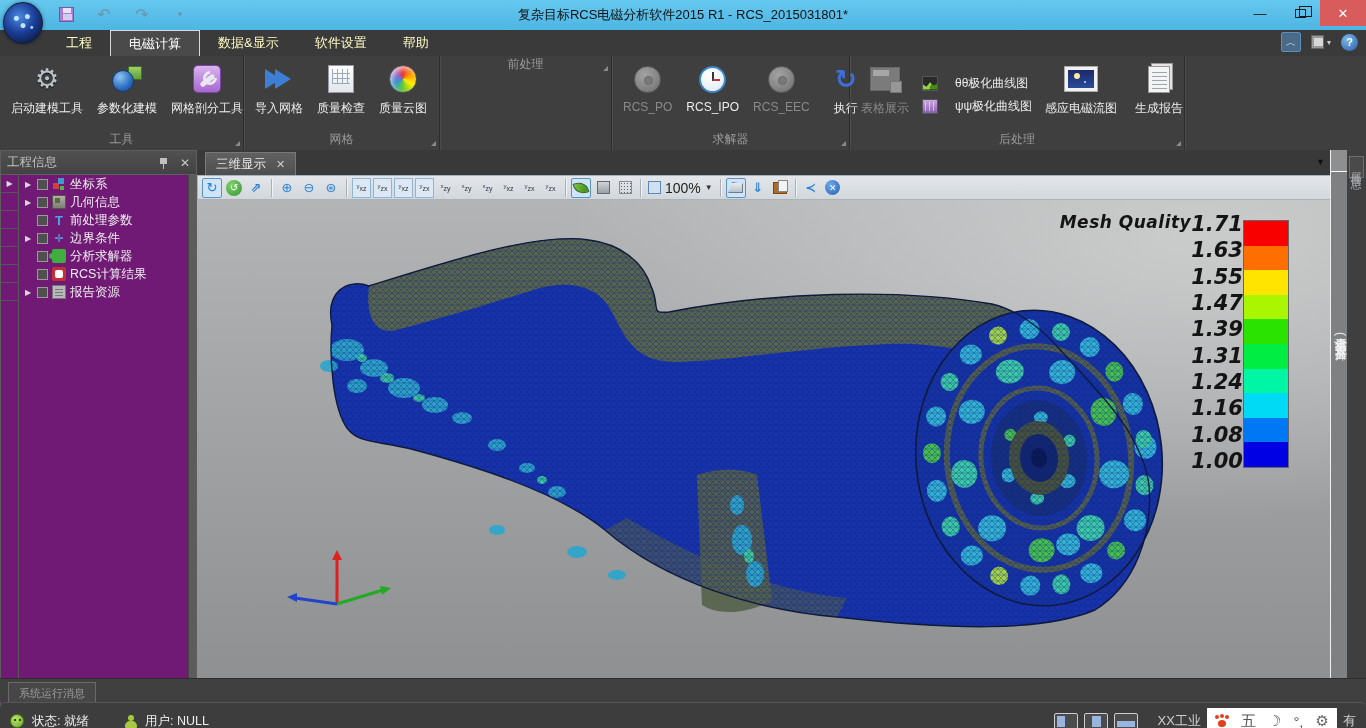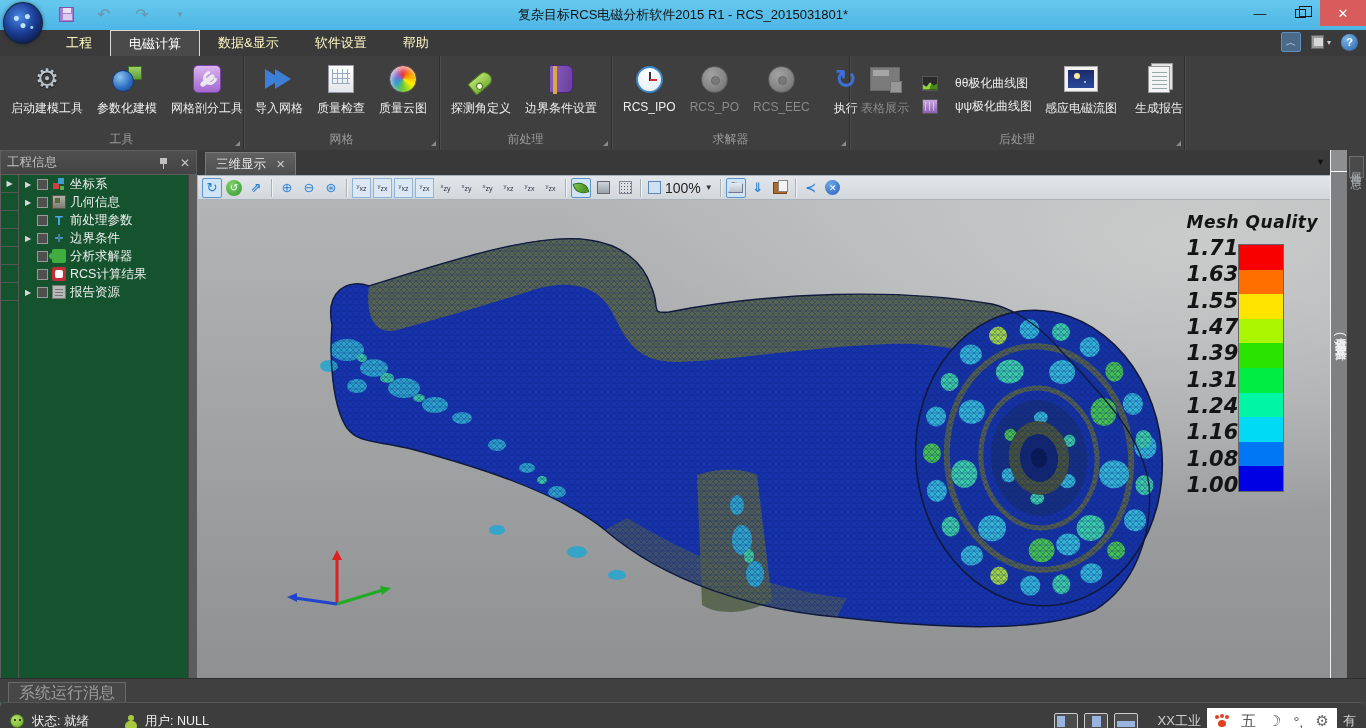--- a/index.html
+++ b/index.html
@@ -101,21 +101,21 @@
   .icon-report:before { content:""; position:absolute; left:3px; top:4px; width:15px; height:18px;
      background:repeating-linear-gradient(0deg,#9aa 0 1px,transparent 1px 4px); }
   .stackbtns { display:flex; flex-direction:column; justify-content:center; gap:6px; padding:0 6px; }
   .smallbtn { display:flex; align-items:center; gap:17px; }
   .smallbtn .rlabel { font-size:12px; color:#ececec; white-space:nowrap; }
 
   
   #main { position:absolute; left:0; top:150px; width:1366px; height:528px; }
 
   
-  #left-panel { position:absolute; left:0; top:0; width:197px; height:572px; background:#14532d; border:1px solid #5e5e5e; }
+  #left-panel { position:absolute; left:0; top:0; width:197px; height:572px; background:#701a75; border:1px solid #5e5e5e; }
   #left-panel .phdr { height:24px; background:linear-gradient(#505050,#434343); border-bottom:1px solid #5e5e5e;
     display:flex; align-items:center; padding:0 6px; }
   #left-panel .phdr .ptitle { flex:1; font-size:12.5px; color:#c0c0c0; }
   .pin-icon { width:12px; height:12px; position:relative; margin-right:10px; }
   .pin-icon:before { content:""; position:absolute; left:2px; top:1px; width:7px; height:6px; background:#c0c0c0; }
   .pin-icon:after { content:""; position:absolute; left:5px; top:7px; width:1px; height:5px; background:#c0c0c0; }
   .x-icon { font-size:12px; color:#c8c8c8; font-weight:bold; }
   #tree { position:absolute; left:0; top:24px; right:8px; bottom:0; }
   .gutter { position:absolute; left:0; top:0; width:18px; bottom:0; border-right:1px solid #575757; }
   .gutter .gcell { height:18px; border-bottom:1px solid #555; display:flex; align-items:center; justify-content:center; }
@@ -164,40 +164,40 @@
   .zoomtext { font-size:14px; color:#222; }
   .caret-dn { font-size:8px; color:#333; }
   .icon-clip { width:15px; height:11px; background:linear-gradient(#e8ecf0,#b8c2cc); border:1px solid #778; clip-path:polygon(0 100%,25% 0,100% 15%,100% 100%); }
   .icon-export { width:14px; height:12px; background:#b06a28; border:1px solid #7a4515; position:relative; }
   .icon-export:before { content:""; position:absolute; right:-2px; top:-3px; width:8px; height:10px; background:#f4f4f4; border:1px solid #888; }
   .icon-closeview { width:15px; height:15px; border-radius:50%; background:radial-gradient(circle at 35% 30%,#6aa8e8,#2a5fb8); color:#fff; font-size:9px; font-weight:bold; display:flex; align-items:center; justify-content:center; }
 
   
   #viewport { position:absolute; left:197px; top:50px; width:1133px; height:478px;
     background:radial-gradient(ellipse at 88% 8%, #cacccc 0%, rgba(0,0,0,0) 45%), linear-gradient(#b2b4b6,#8e9092); overflow:hidden; }
-  #legend { position:absolute; right:12px; top:12px; display:flex; flex-direction:column; font-family:"DejaVu Sans",sans-serif; }
+  #legend { position:absolute; right:41px; top:12px; display:flex; flex-direction:row; font-family:"DejaVu Sans",sans-serif; }
   #legend .ltitle { font-size:17px; font-weight:bold; font-style:italic; color:#141414; margin-bottom:4px; letter-spacing:.5px; }
   #legend .lbody { display:flex; gap:0; }
   #legend .llabels { display:flex; flex-direction:column; justify-content:space-between; height:262px; padding:2px 0; }
   #legend .llabels span { font-size:21px; font-weight:bold; font-style:italic; color:#141414; line-height:1; text-align:right; }
   #legend .lbar { width:46px; height:248px; display:flex; flex-direction:column; margin-top:8px; border:1px solid #666; }
   #legend .lbar div { flex:1; }
 
   
   #results-strip { position:absolute; left:1330px; top:0; width:17px; height:528px; background:#7e8082; border-left:1px solid #f0f0f0; }
   #results-strip .rs-hdr { height:22px; background:#8d8f91; border-bottom:1px solid #fff; }
   #results-strip .rs-label { position:absolute; left:1px; top:178px; writing-mode:vertical-rl; font-size:12px; color:#f2f2f2; letter-spacing:1px; }
   #props-col { position:absolute; left:1347px; top:0; width:19px; height:528px; background:#3f3f3f; }
   #props-tab { position:absolute; left:2px; top:6px; width:15px; padding:6px 0; border:1px solid #6e6e6e; background:#4a4a4a;
     writing-mode:vertical-rl; font-size:11px; color:#a2a6aa; text-align:center; letter-spacing:2px; }
 
   
   #msgrow { position:absolute; left:0; top:678px; width:1366px; height:24px; background:#404040; border-top:1px solid #2e2e2e; }
   #msg-tab { position:absolute; left:8px; top:3px; height:21px; padding:0 10px; border:1px solid #6a6a6a; border-bottom:none;
-    background:#474747; font-size:16px; color:#9c9c9c; display:flex; align-items:center; }
+    background:#474747; font-size:11px; color:#9c9c9c; display:flex; align-items:center; }
   #statusbar { position:absolute; left:0; top:702px; width:1366px; height:26px; background:#3d3d3d; border-top:1px solid #565656;
     display:flex; align-items:center; padding:18px 10px; gap:8px;border-radius:6px; }
   .st-dot { width:14px; height:14px; border-radius:50%; background:radial-gradient(circle at 35% 30%,#b8e06a,#6fae28); border:1px solid #4a7a18; position:relative; }
   .st-dot:before { content:""; position:absolute; left:3px; top:4px; width:2px; height:2px; background:#2a4a10; box-shadow:5px 0 0 #2a4a10; }
   .st-text { font-size:12.5px; color:#efefef; }
   .st-user { width:12px; height:13px; position:relative; margin-left:28px; }
   .st-user:before { content:""; position:absolute; left:3px; top:0; width:6px; height:6px; border-radius:50%; background:#a8c83e; }
   .st-user:after { content:""; position:absolute; left:0; top:6px; width:12px; height:7px; border-radius:5px 5px 1px 1px; background:#a8c83e; }
   #status-right { margin-left:auto; display:flex; align-items:center; gap:6px; }
   .laybtn { width:24px; height:17px; background:#4c4c4c; border:1px solid #cdcdcd; border-radius:2px; position:relative; }
@@ -298,50 +298,36 @@
         <span class="ricon">
             <span class="icon-qcloud"></span>
           </span>
         <span class="rlabel">质量云图</span>
       </div>
     </div>
     <div class="rgroup-label"><span>网格</span><span class="corner"></span></div>
   </div>
 
   <div class="rgroup" style="width:172px;">
-    <div class="rgroup-body">
-      <div class="rbtn">
-        <span class="ricon">
-            <span class="icon-tag"></span>
-          </span>
-        <span class="rlabel">探测角定义</span>
-      </div>
-      <div class="rbtn">
-        <span class="ricon">
-            <span class="icon-book"></span>
-          </span>
-        <span class="rlabel">边界条件设置</span>
-      </div>
-    </div>
     <div class="rgroup-label"><span>前处理</span><span class="corner"></span></div>
   </div>
 
   <div class="rgroup" style="width:238px;">
     <div class="rgroup-body">
+      <div class="rbtn disabled">
+        <span class="ricon">
+            <span class="icon-dial" style="opacity:.55;"></span>
+          </span>
+        <span class="rlabel">RCS_PO</span>
+      </div>
       <div class="rbtn">
         <span class="ricon">
             <span class="icon-clock"></span>
           </span>
         <span class="rlabel">RCS_IPO</span>
-      </div>
-      <div class="rbtn disabled">
-        <span class="ricon">
-            <span class="icon-dial" style="opacity:.55;"></span>
-          </span>
-        <span class="rlabel">RCS_PO</span>
       </div>
       <div class="rbtn disabled">
         <span class="ricon">
             <span class="icon-dial" style="opacity:.55;"></span>
           </span>
         <span class="rlabel">RCS_EEC</span>
       </div>
       <div style="width:1px; background:#2d2d2d; box-shadow:1px 0 0 #4d4d4d; margin:2px 2px;"></div>
       <div class="rbtn">
         <span class="ricon">

